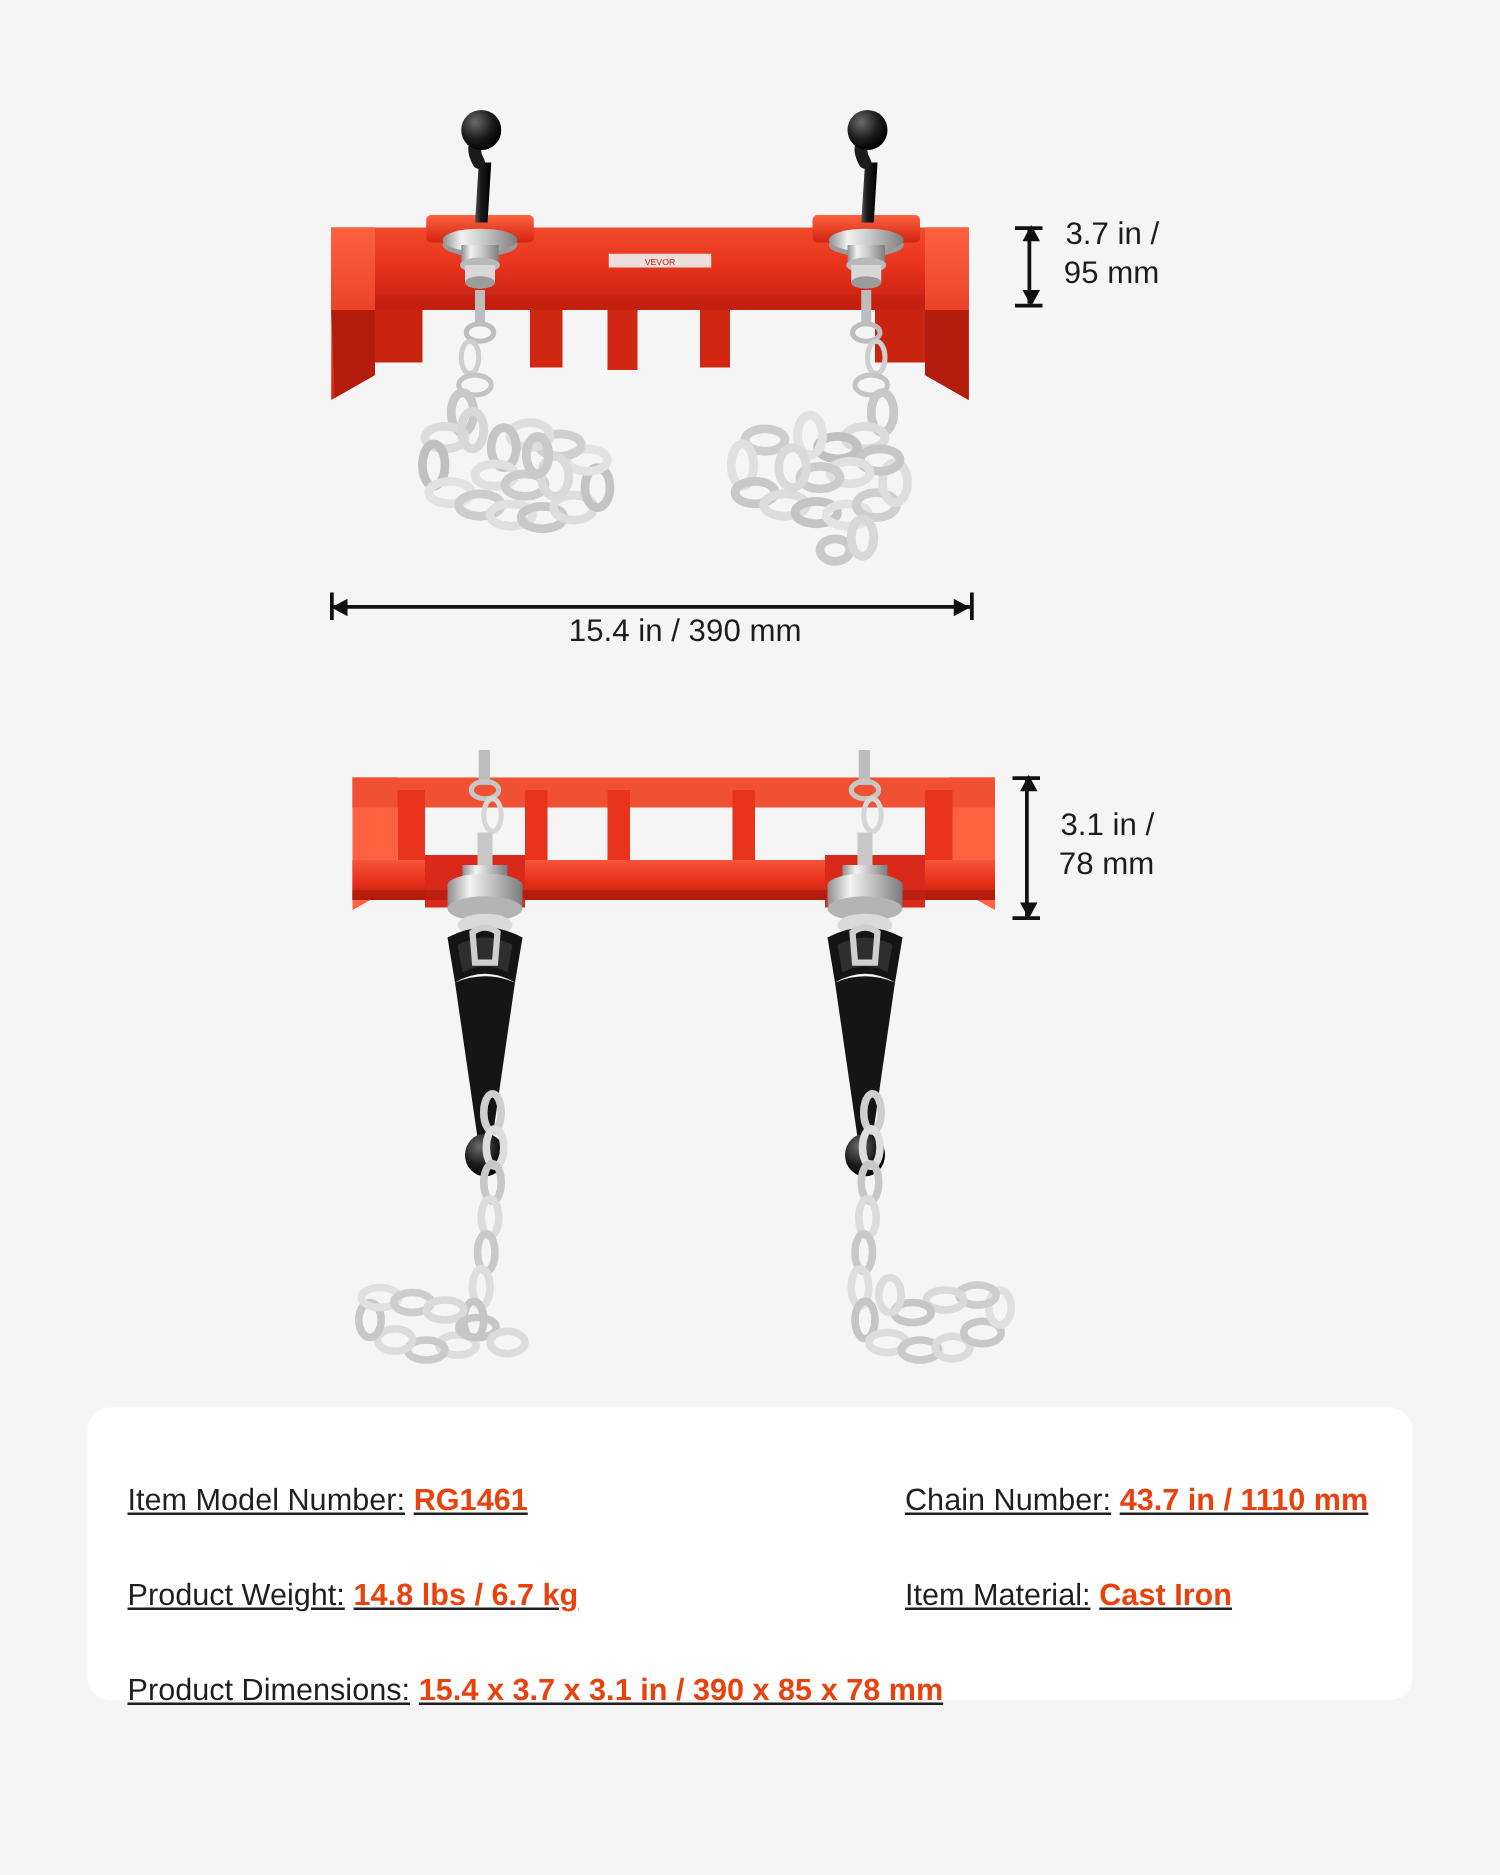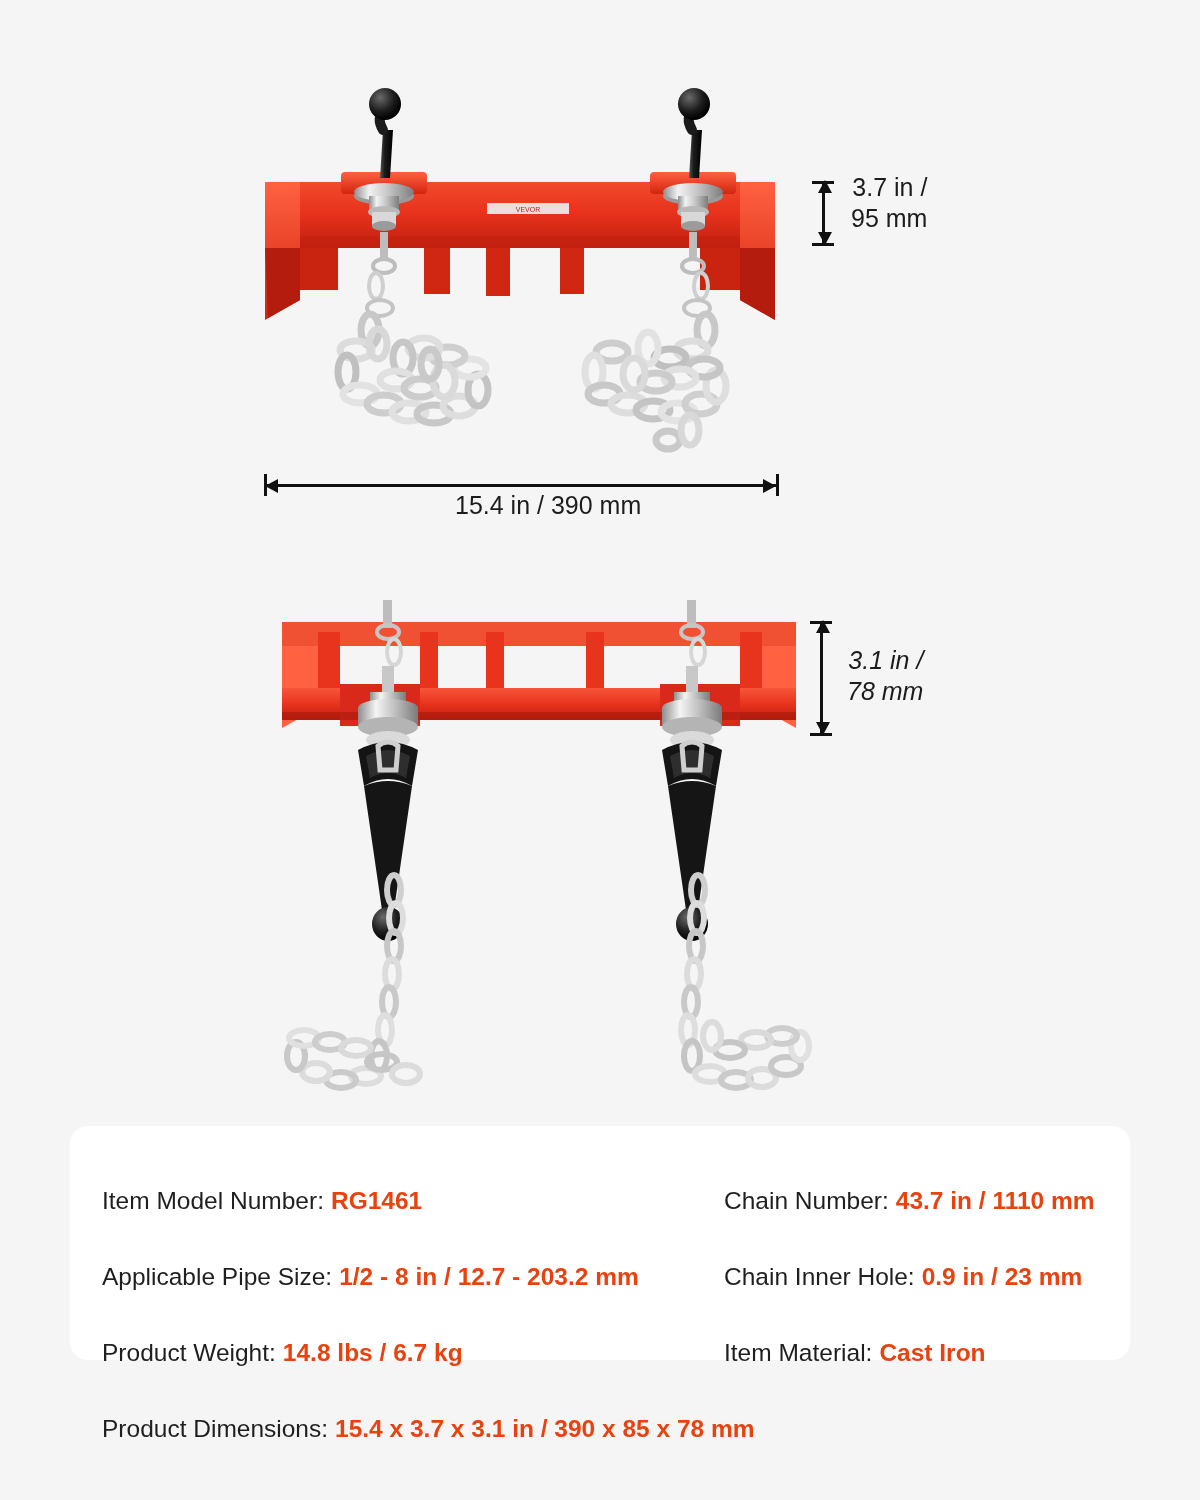--- a/index.html
+++ b/index.html
@@ -94,20 +94,21 @@
     display: flex;
     align-items: baseline;
     margin-bottom: 13px;
   }
   .spec-cell {
     display: flex;
     align-items: baseline;
     font-size: 24.5px;
     color: #1f1f1f;
     white-space: nowrap;
+    text-decoration: underline;
   }
   .spec-cell.left { width: 622px; }
   .spec-label { color: #1f1f1f; }
   .spec-value {
     color: #e8420f;
     font-weight: bold;
     margin-left: 7px;
     margin-top: 35px;
   }
 </style>
@@ -389,47 +390,37 @@
     </svg>
   </div>
 
   <div>
     <div class="cap-h" style="left:810px;top:621px;"></div>
     <div class="cap-h" style="left:810px;top:733px;"></div>
     <div class="vline" style="left:820px;top:623px;height:110px;"></div>
     <div class="arrow-u" style="left:816px;top:620px;"></div>
     <div class="arrow-d" style="left:816px;top:722px;"></div>
   </div>
-  <div class="dim-label" style="left:847px;top:645px;font-style:italic;">3.1 in /
+  <div class="dim-label" style="left:847px;top:645px;">3.1 in /
 78 mm</div>
 
   <div class="spec-card">
     <div class="spec-grid">
 
       <div class="spec-row">
         <div class="spec-cell left">
           <span class="spec-label">Item Model Number:</span>
           <span class="spec-value">RG1461</span>
         </div>
         <div class="spec-cell">
           <span class="spec-label">Chain Number:</span>
           <span class="spec-value">43.7 in / 1110 mm</span>
         </div>
       </div>
 
-      <div class="spec-row">
-        <div class="spec-cell left">
-          <span class="spec-label">Applicable Pipe Size:</span>
-          <span class="spec-value">1/2 - 8 in / 12.7 - 203.2 mm</span>
-        </div>
-        <div class="spec-cell">
-          <span class="spec-label">Chain Inner Hole:</span>
-          <span class="spec-value">0.9 in / 23 mm</span>
-        </div>
-      </div>
 
       <div class="spec-row">
         <div class="spec-cell left">
           <span class="spec-label">Product Weight:</span>
           <span class="spec-value">14.8 lbs / 6.7 kg</span>
         </div>
         <div class="spec-cell">
           <span class="spec-label">Item Material:</span>
           <span class="spec-value">Cast Iron</span>
         </div>

